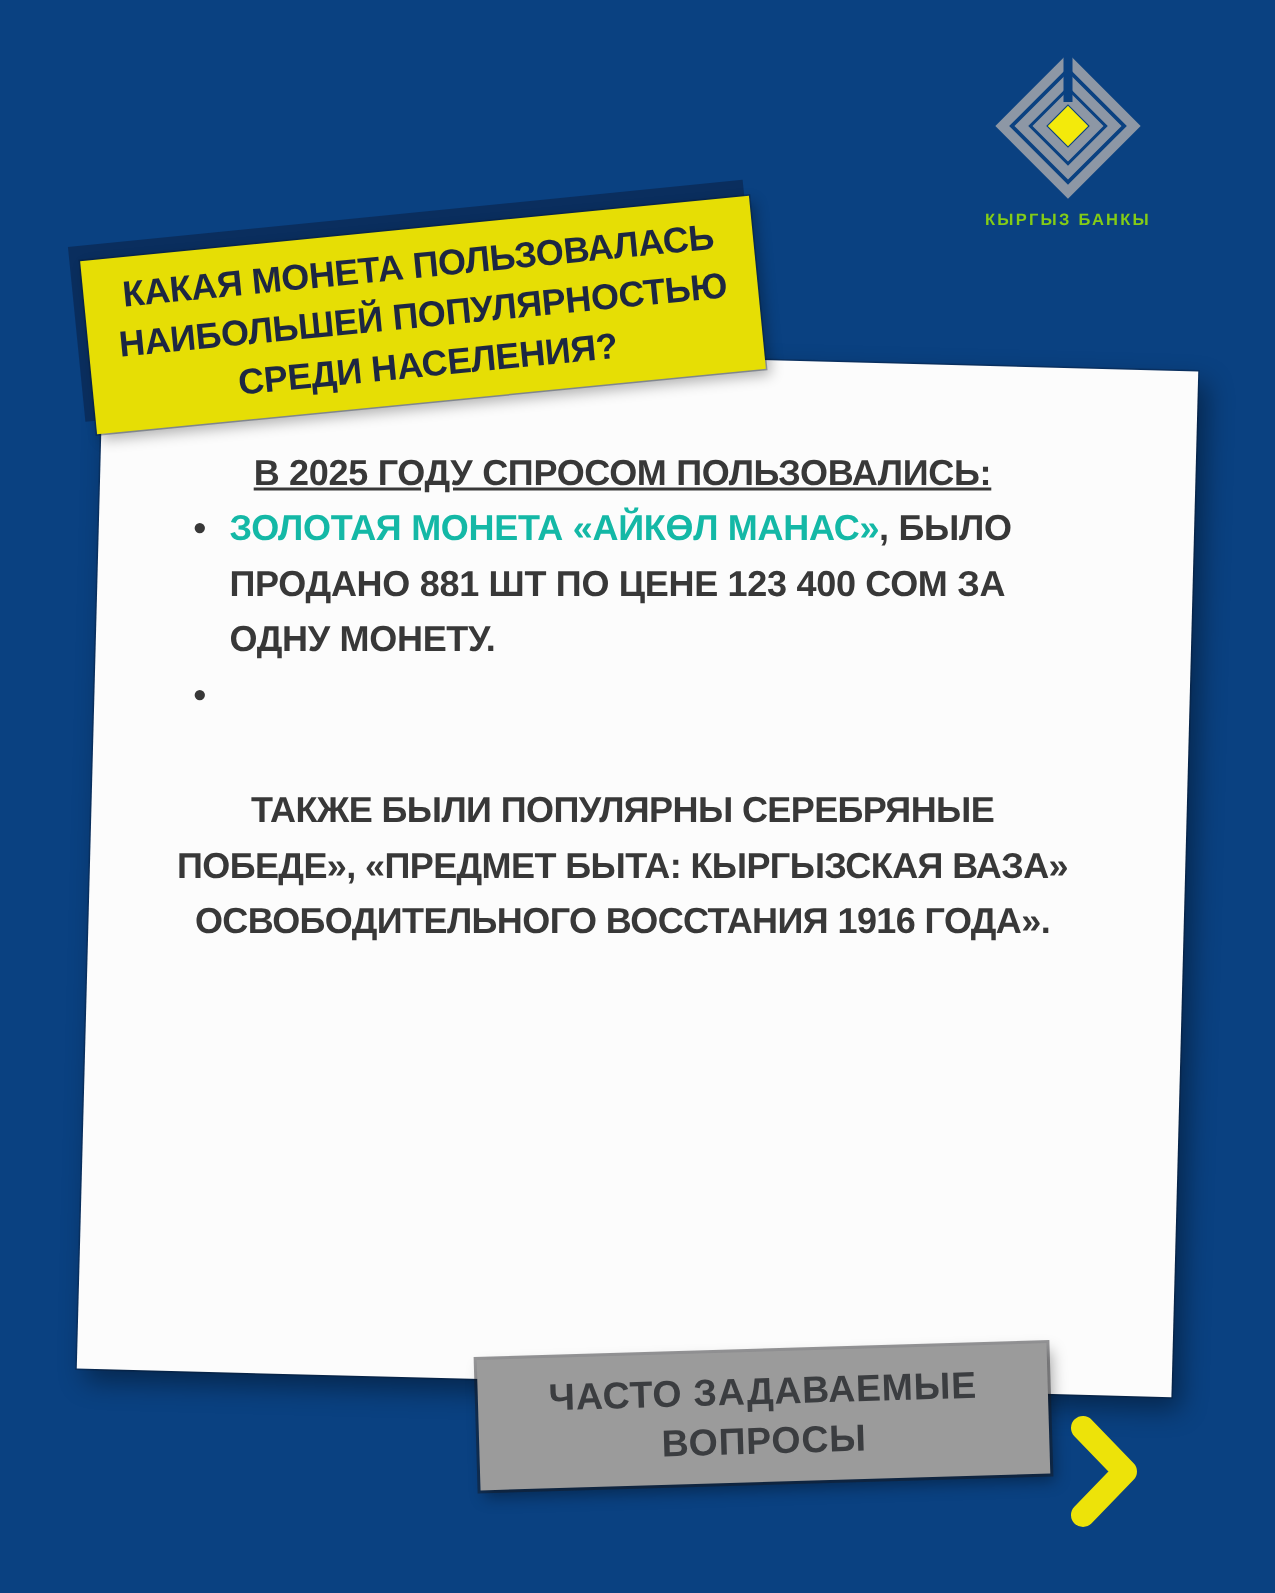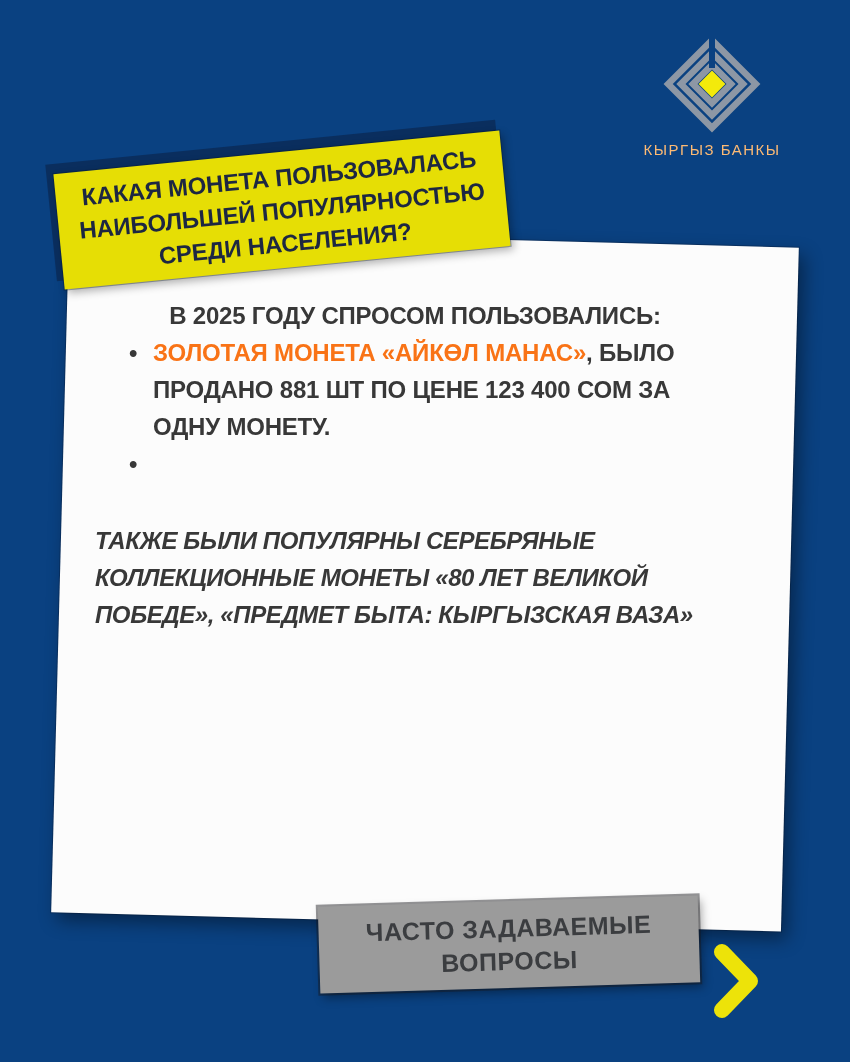--- a/index.html
+++ b/index.html
@@ -6,21 +6,21 @@
   .stage{
     position:relative;width:850px;height:1062px;overflow:hidden;
     background:#0A4181;
     font-family:"Liberation Sans",sans-serif;
   }
 
   
   .brand{position:absolute;left:634px;top:28px;width:156px;text-align:center;z-index:2;}
   .brand svg{display:block;margin:6px auto 0;}
   .brand-name{
-    margin-top:7px;font-size:15px;font-weight:normal;color:#fdba74;
+    margin-top:7px;font-size:11px;font-weight:bold;color:#84cc16;
     letter-spacing:1.5px;white-space:nowrap;
   }
 
   
   .banner-shadow{
     position:absolute;left:50px;top:142px;width:452px;height:117px;
     background:#0A2E5E;transform:rotate(-5.7deg);z-index:4;
   }
   .banner{
     position:absolute;left:58px;top:152px;width:448px;height:116px;
@@ -38,27 +38,27 @@
   .card{
     position:absolute;left:60px;top:238px;width:730px;height:684px;
     background:#FCFCFC;transform:rotate(1.5deg);z-index:3;
     box-shadow:0 0 0 1px rgba(10,20,40,.3), 6px 8px 18px rgba(0,0,0,.4);
   }
   .card-content{
     position:absolute;left:95px;top:297px;width:640px;z-index:4;
     font-weight:bold;font-size:24px;line-height:37px;color:#383838;
     letter-spacing:-0.2px;
   }
-  .intro{margin:0;text-align:center;}
+  .intro{margin:0;text-align:center;text-decoration:underline;}
   .coin-list{list-style:none;margin:0;padding:0;}
   .coin-list li{display:flex;padding-left:34px;}
   .dot{flex:none;width:24px;}
   .li-text{width:530px;}
-  .hl{color:#f97316;}
-  .closing{margin:40px 0 0;text-align:left;letter-spacing:-0.4px;font-style:italic;}
+  .hl{color:#14b8a6;}
+  .closing{margin:40px 0 0;text-align:center;letter-spacing:-0.4px;}
   .closing div{white-space:nowrap;}
 
   
   .faq-badge{
     position:absolute;left:319px;top:901px;width:380px;height:87px;
     background:#9B9B9B;transform:rotate(-1.7deg);z-index:6;
     display:flex;flex-direction:column;justify-content:center;text-align:center;
     color:#3B3D40;font-weight:bold;font-size:25px;line-height:33px;
     letter-spacing:.5px;cursor:pointer;
     box-shadow:0 0 0 2px rgba(25,25,28,.45), 3px 5px 10px rgba(0,0,0,.35);
@@ -99,22 +99,22 @@
         <span class="dot">•</span>
         <span class="li-text"><span class="hl">ЗОЛОТАЯ МОНЕТА «АЙКӨЛ МАНАС»</span><span>, БЫЛО ПРОДАНО  881 ШТ ПО ЦЕНЕ 123 400 СОМ ЗА ОДНУ МОНЕТУ.</span></span>
       </li>
       <li>
         <span class="dot">•</span>
       </li>
     </ul>
 
     <div class="closing">
       <div>ТАКЖЕ БЫЛИ ПОПУЛЯРНЫ СЕРЕБРЯНЫЕ</div>
-      <div>КОЛЛЕКЦИОННЫЕ МОНЕТЫ «80 ЛЕТ ВЕЛИКОЙ</div>
       <div>ПОБЕДЕ», «ПРЕДМЕТ БЫТА: КЫРГЫЗСКАЯ ВАЗА»</div>
+      <div>ОСВОБОДИТЕЛЬНОГО ВОССТАНИЯ 1916 ГОДА».</div>
     </div>
   </div>
 
   <div class="faq-badge">
     <div>ЧАСТО ЗАДАВАЕМЫЕ</div>
     <div>ВОПРОСЫ</div>
   </div>
 
   <svg class="chevron" width="52" height="78" viewBox="0 0 52 78" aria-hidden="true">
     <path d="M12 10 L40 39 L12 68" fill="none" stroke="#EDE309" stroke-width="16" stroke-linecap="round" stroke-linejoin="round"></path>

